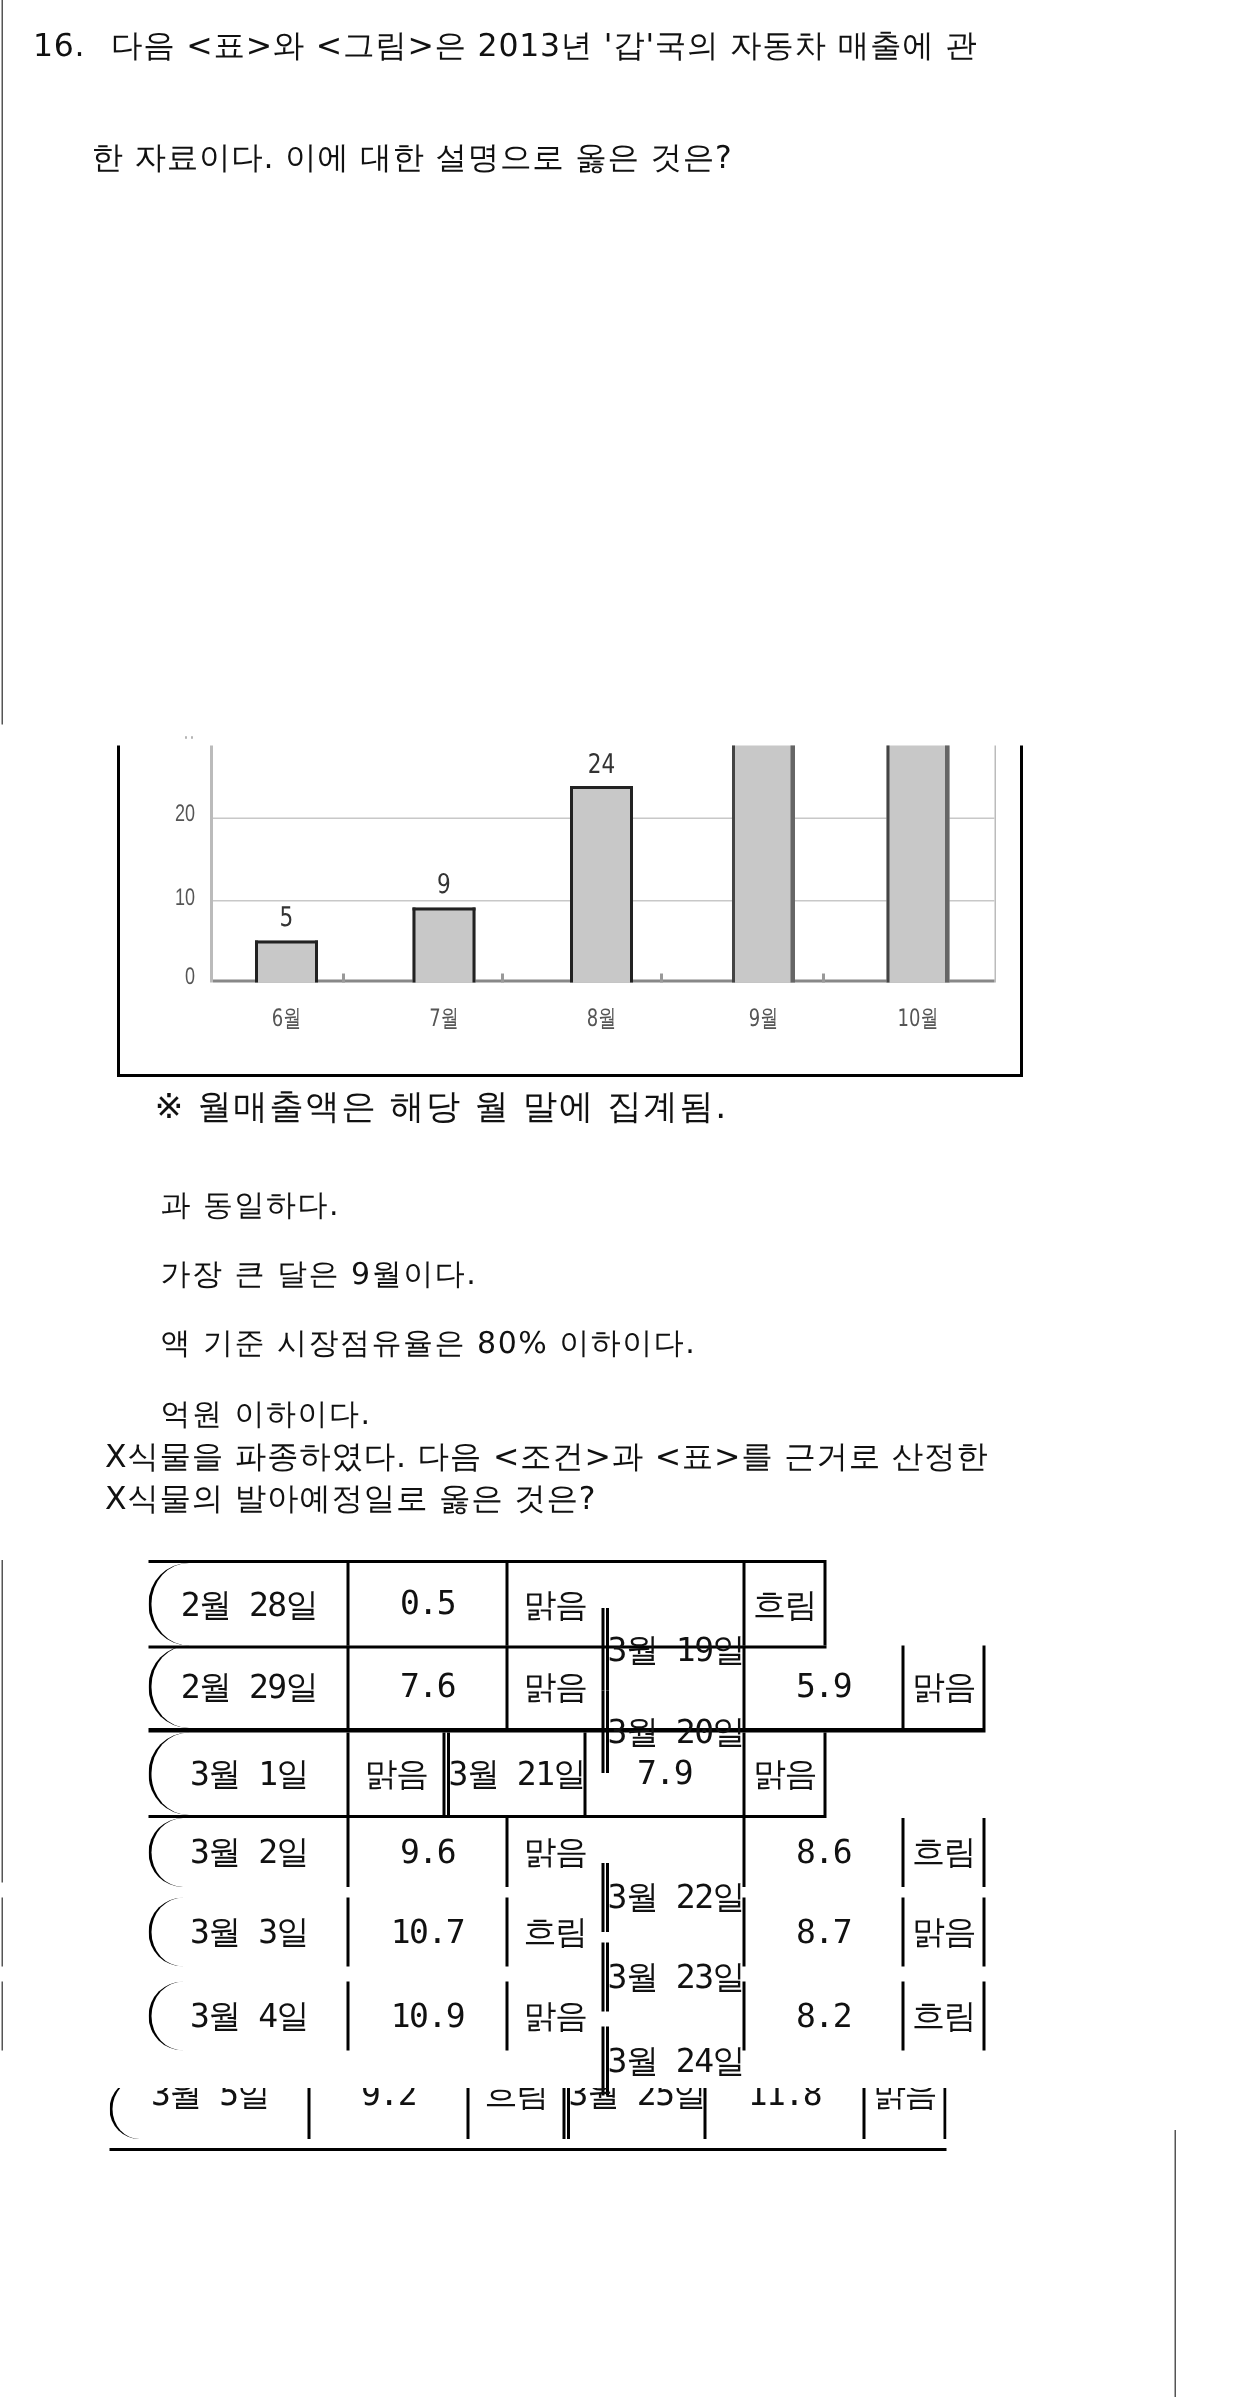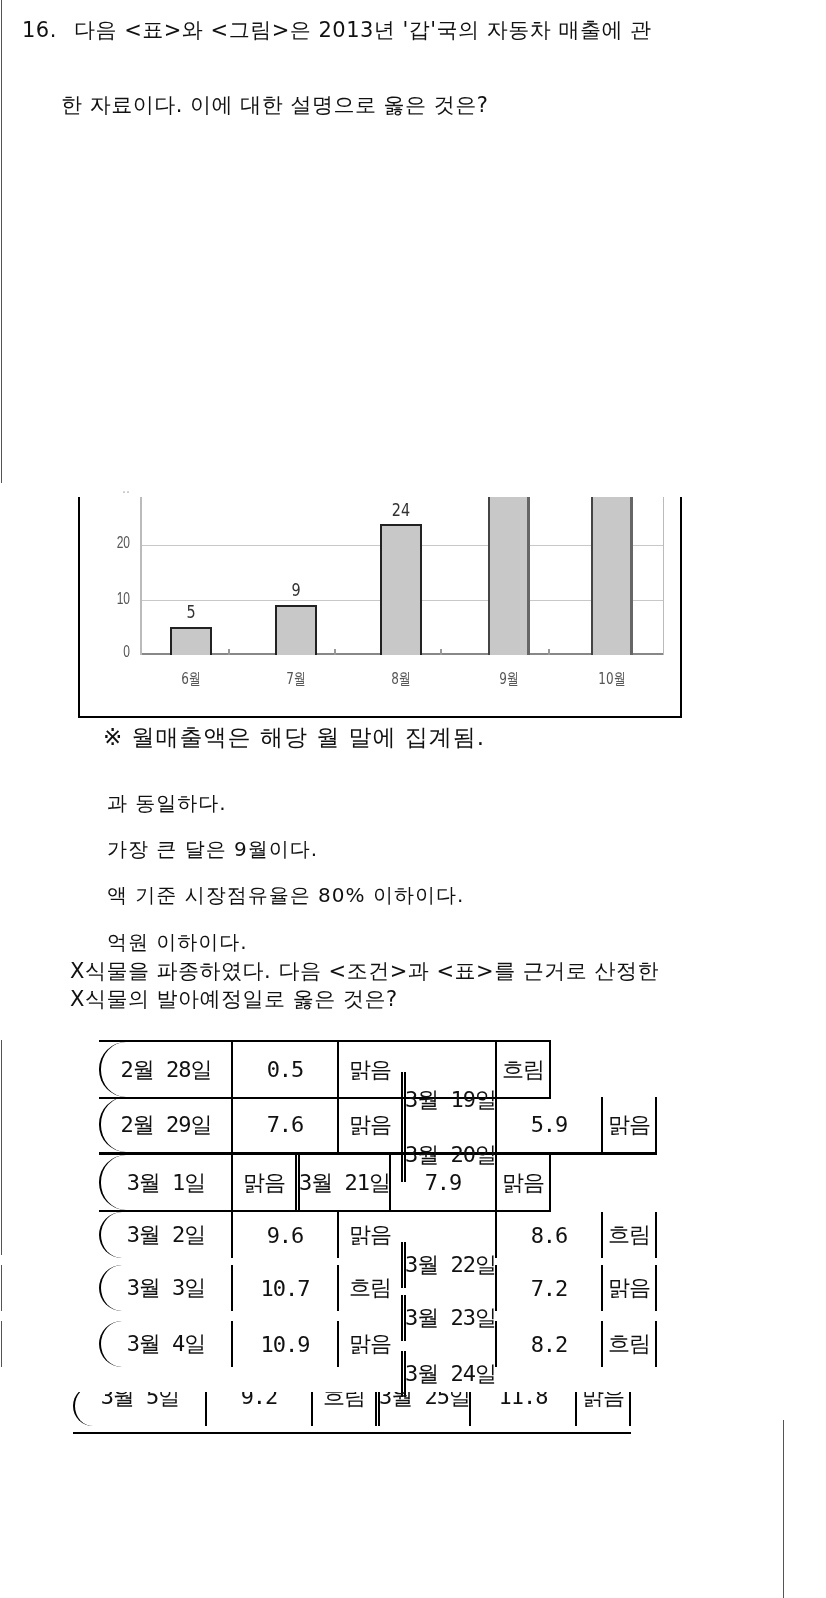--- a/index.html
+++ b/index.html
@@ -150,21 +150,21 @@
     <div class="cell c-date2 dbl">3월 22일</div>
     <div class="cell c-temp2 bl">8.6</div>
     <div class="cell c-wx2 bl br">흐림</div>
   </div>
 
   <div class="tbl-row" style="left:99px; top:1265px; height:46px;">
     <div class="cell c-date bl">3월  3일</div>
     <div class="cell c-temp bl">10.7</div>
     <div class="cell c-wx bl">흐림</div>
     <div class="cell c-date2 dbl">3월 23일</div>
-    <div class="cell c-temp2 bl">7.2</div>
+    <div class="cell c-temp2 bl">8.7</div>
     <div class="cell c-wx2 bl br">맑음</div>
   </div>
 
   <div class="tbl-row" style="left:99px; top:1321px; height:46px;">
     <div class="cell c-date bl">3월  4일</div>
     <div class="cell c-temp bl">10.9</div>
     <div class="cell c-wx bl">맑음</div>
     <div class="cell c-date2 dbl">3월 24일</div>
     <div class="cell c-temp2 bl">8.2</div>
     <div class="cell c-wx2 bl br">흐림</div>

